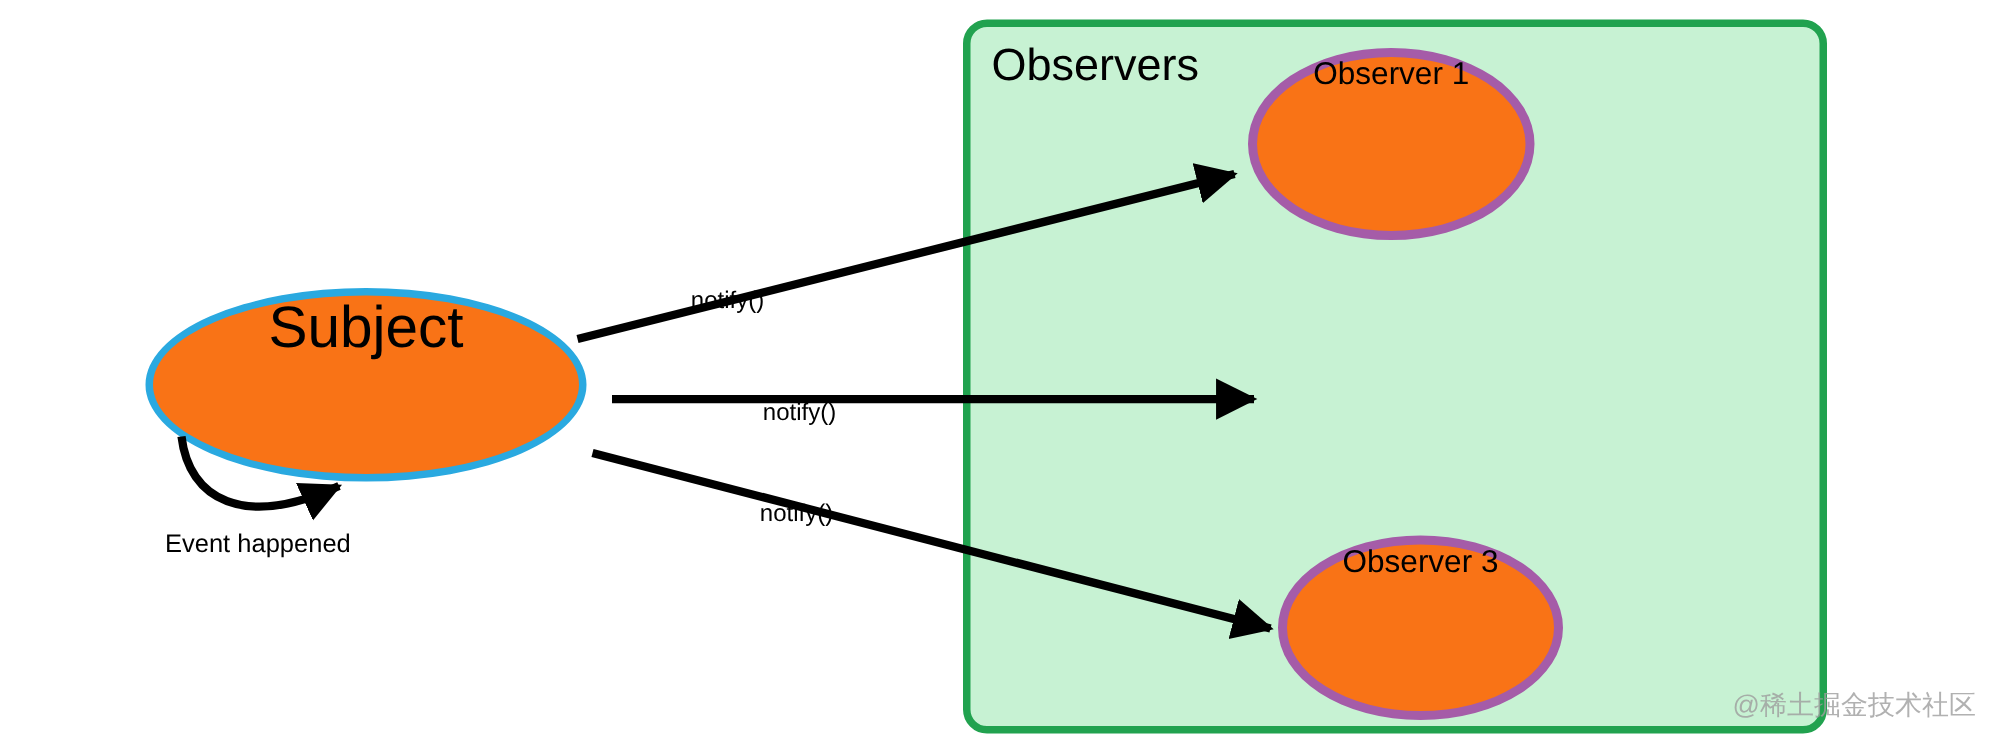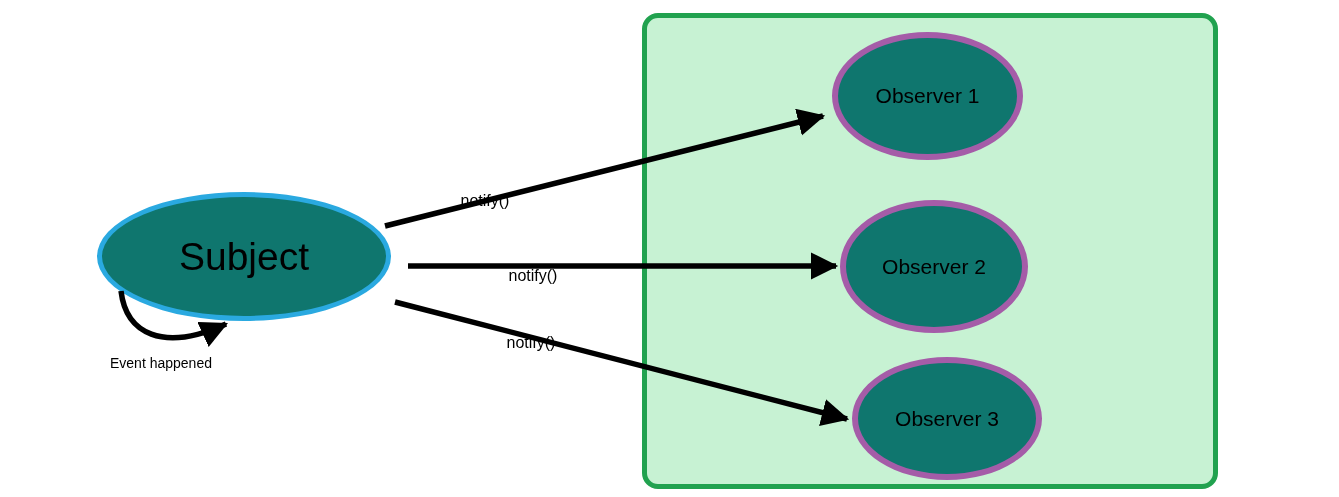--- a/index.html
+++ b/index.html
@@ -31,23 +31,23 @@
   .box-title{
     position:absolute;
     left:661px;top:27px;
     font-size:30px;line-height:34px;
     color:var(--text);
     z-index:2;
     white-space:nowrap;
   }
   .node{
     position:absolute;
-    background:#0f766e;
+    background:#f97316;
     border-radius:50%;
-    display:flex;align-items:center;justify-content:center;
+    display:flex;align-items:flex-start;justify-content:center;
     z-index:2;
     white-space:nowrap;
   }
   .subject-node{
     left:97px;top:192px;width:294px;height:129px;
     border:5px solid var(--subject-border);
     font-size:39px;
   }
   .observer-node{
     border:6px solid var(--observer-border);
@@ -74,51 +74,49 @@
     z-index:4;
     white-space:nowrap;
     margin-top:28px;
   }
   .notify-1{left:485px;top:161px;}
   .notify-2{left:533px;top:236px;}
   .notify-3{left:531px;top:303px;}
   .event-label{
     position:absolute;
     left:110px;top:353px;
-    font-size:14px;line-height:20px;
+    font-size:17px;line-height:20px;
     color:var(--text);
     z-index:4;
     white-space:nowrap;
   }
   .watermark{
     position:absolute;
     left:1155px;top:459px;
     font-size:18px;line-height:22px;
     color:var(--watermark);
     opacity:.8;
     z-index:5;
     white-space:nowrap;
   }
 </style>
 </head>
 <body>
 
 <div class="canvas">
 
   <div class="observers-box"></div>
+  <div class="box-title">Observers</div>
 
   <div class="node subject-node">
     <span>Subject</span>
   </div>
 
   <div class="node observer-node observer-1">
     <span>Observer 1</span>
-  </div>
-  <div class="node observer-node observer-2">
-    <span>Observer 2</span>
   </div>
   <div class="node observer-node observer-3">
     <span>Observer 3</span>
   </div>
 
   <svg class="arrows-layer" viewBox="0 0 1339 497" xmlns="http://www.w3.org/2000/svg">
     <defs>
       <marker id="arrowhead" markerWidth="6" markerHeight="6" refX="4.6" refY="2.5" orient="auto" markerUnits="strokeWidth">
         <path class="arrowhead" d="M0,0 L5,2.5 L0,5 Z"></path>
       </marker>
@@ -128,14 +126,15 @@
     <path class="arrow-line" d="M395,302 L847,419" marker-end="url(#arrowhead)"></path>
     <path class="arrow-line" d="M121,291 C126,333 162,353 226,324" marker-end="url(#arrowhead)"></path>
   </svg>
 
   <div class="edge-label notify-1">notify()</div>
   <div class="edge-label notify-2">notify()</div>
   <div class="edge-label notify-3">notify()</div>
 
   <div class="event-label">Event happened</div>
 
+  <div class="watermark">@稀土掘金技术社区</div>
 
 </div>
 
 </body></html>

